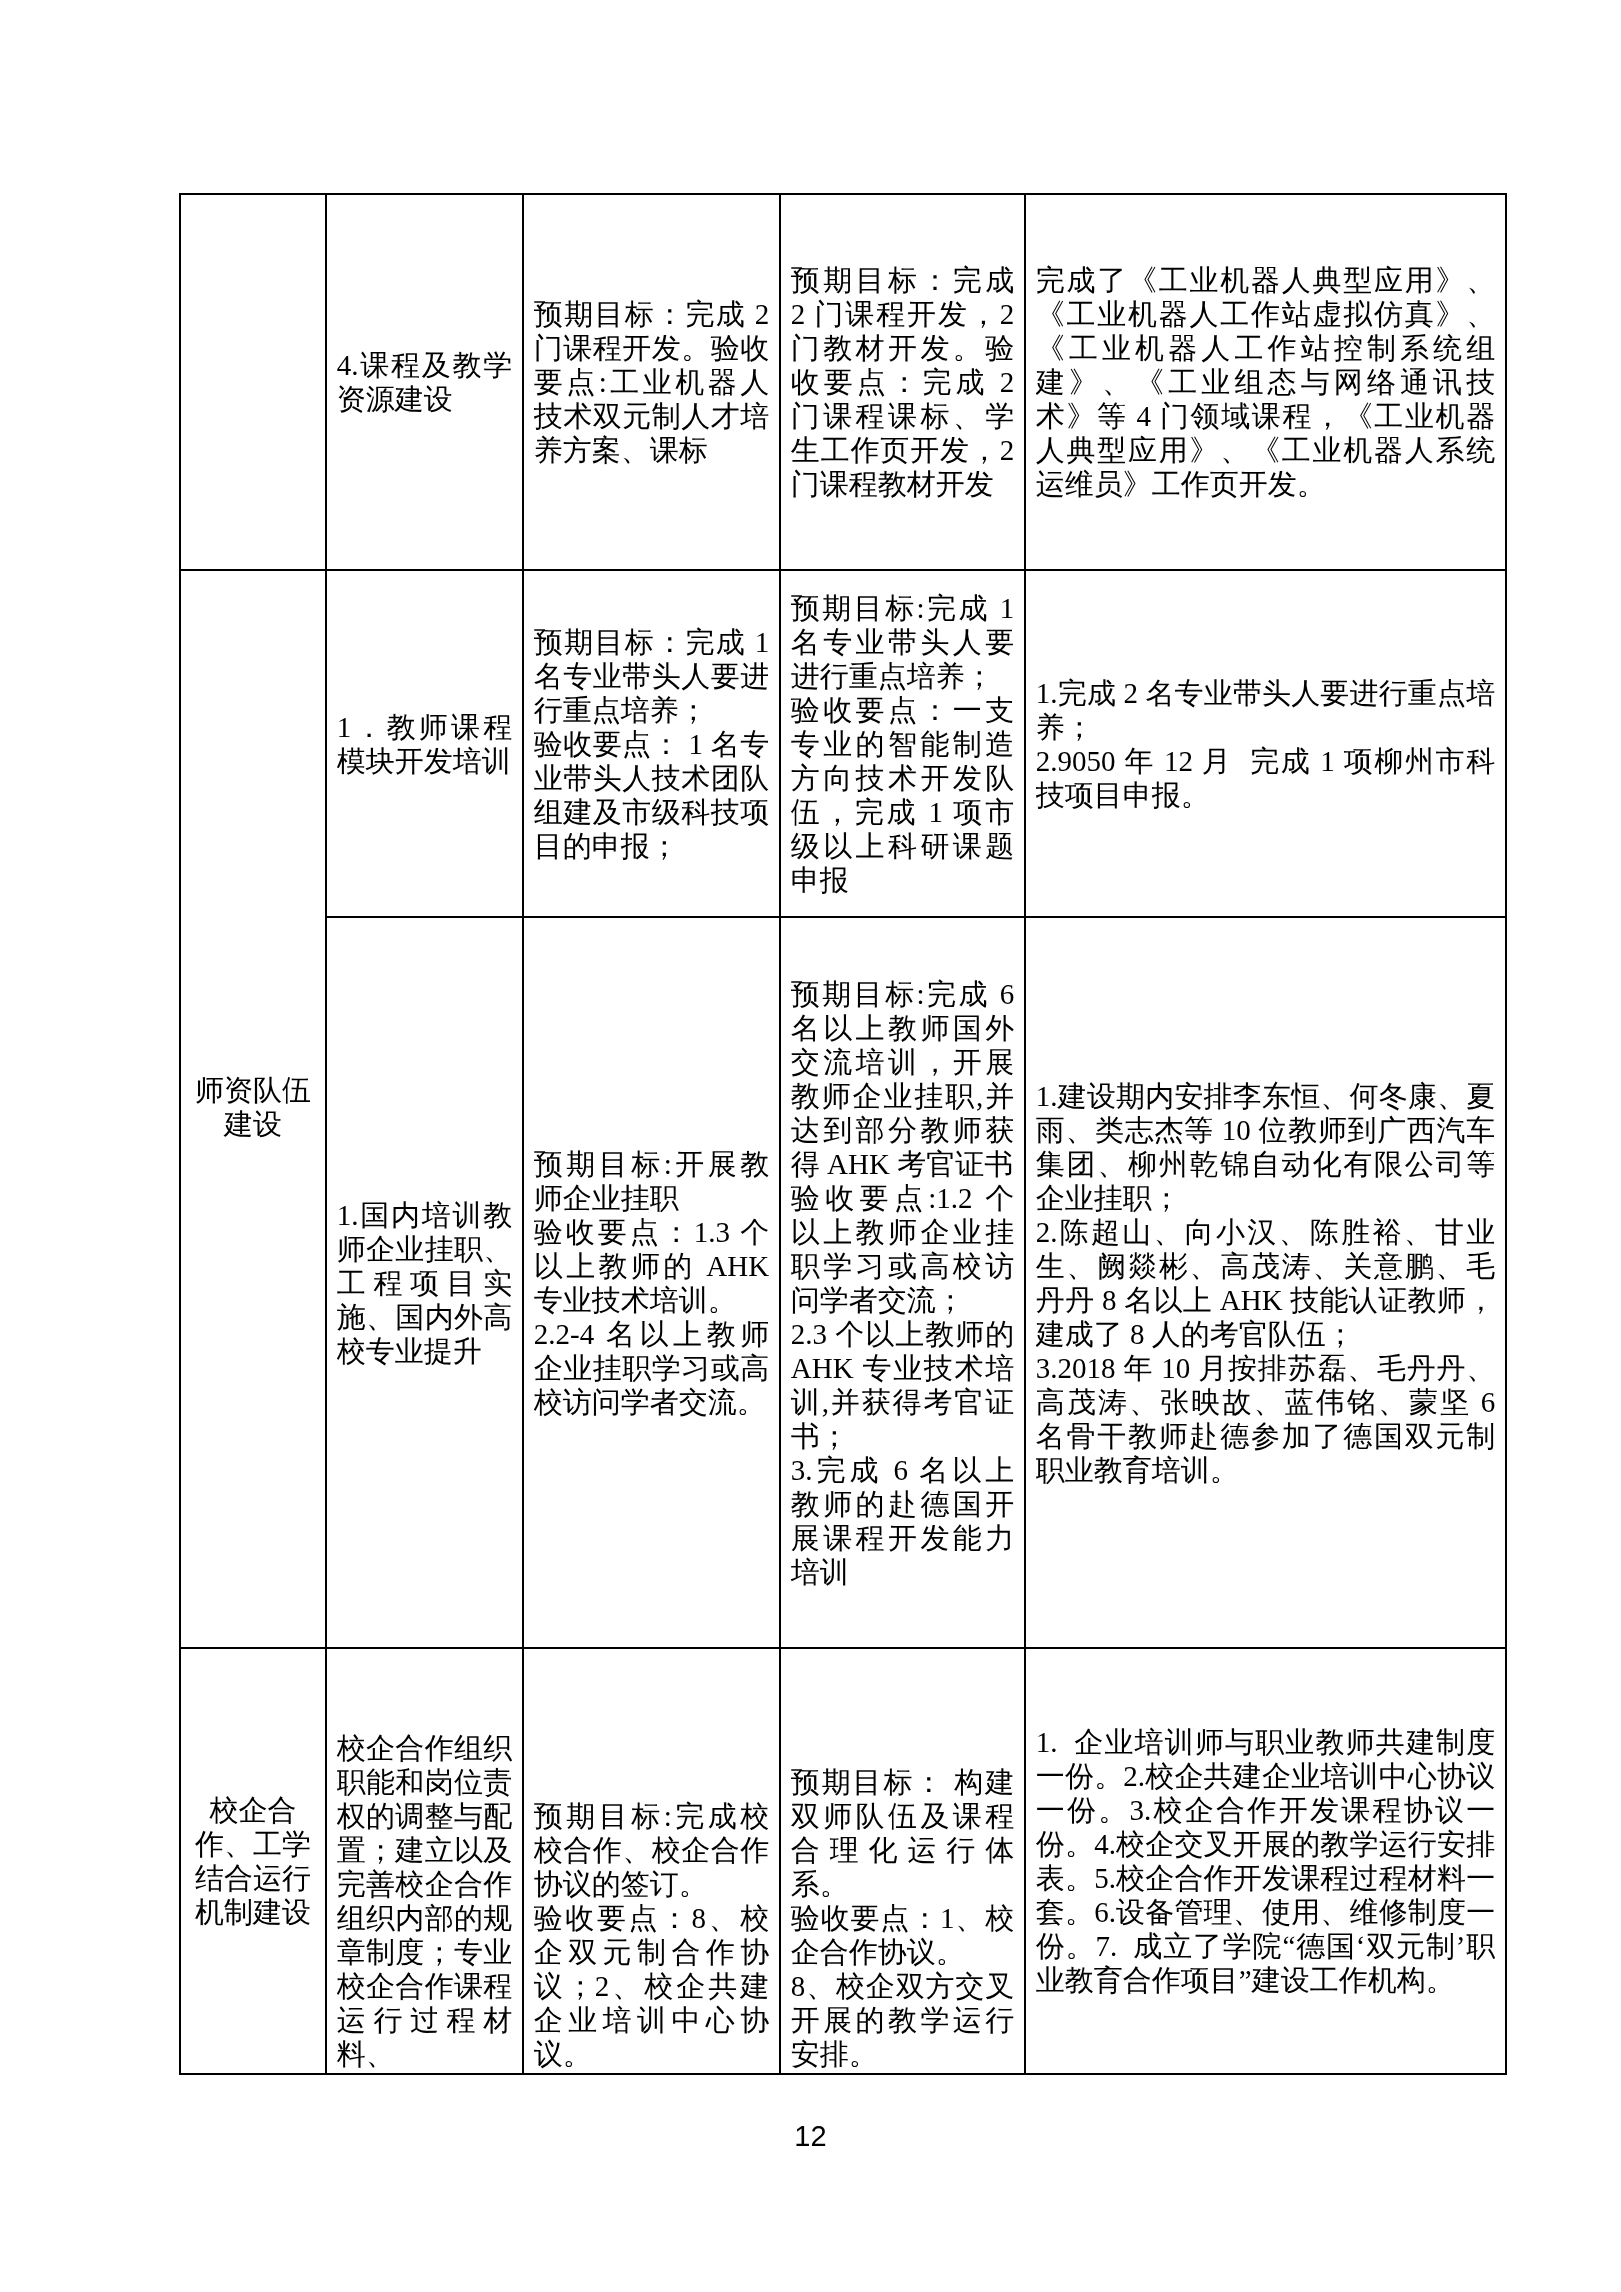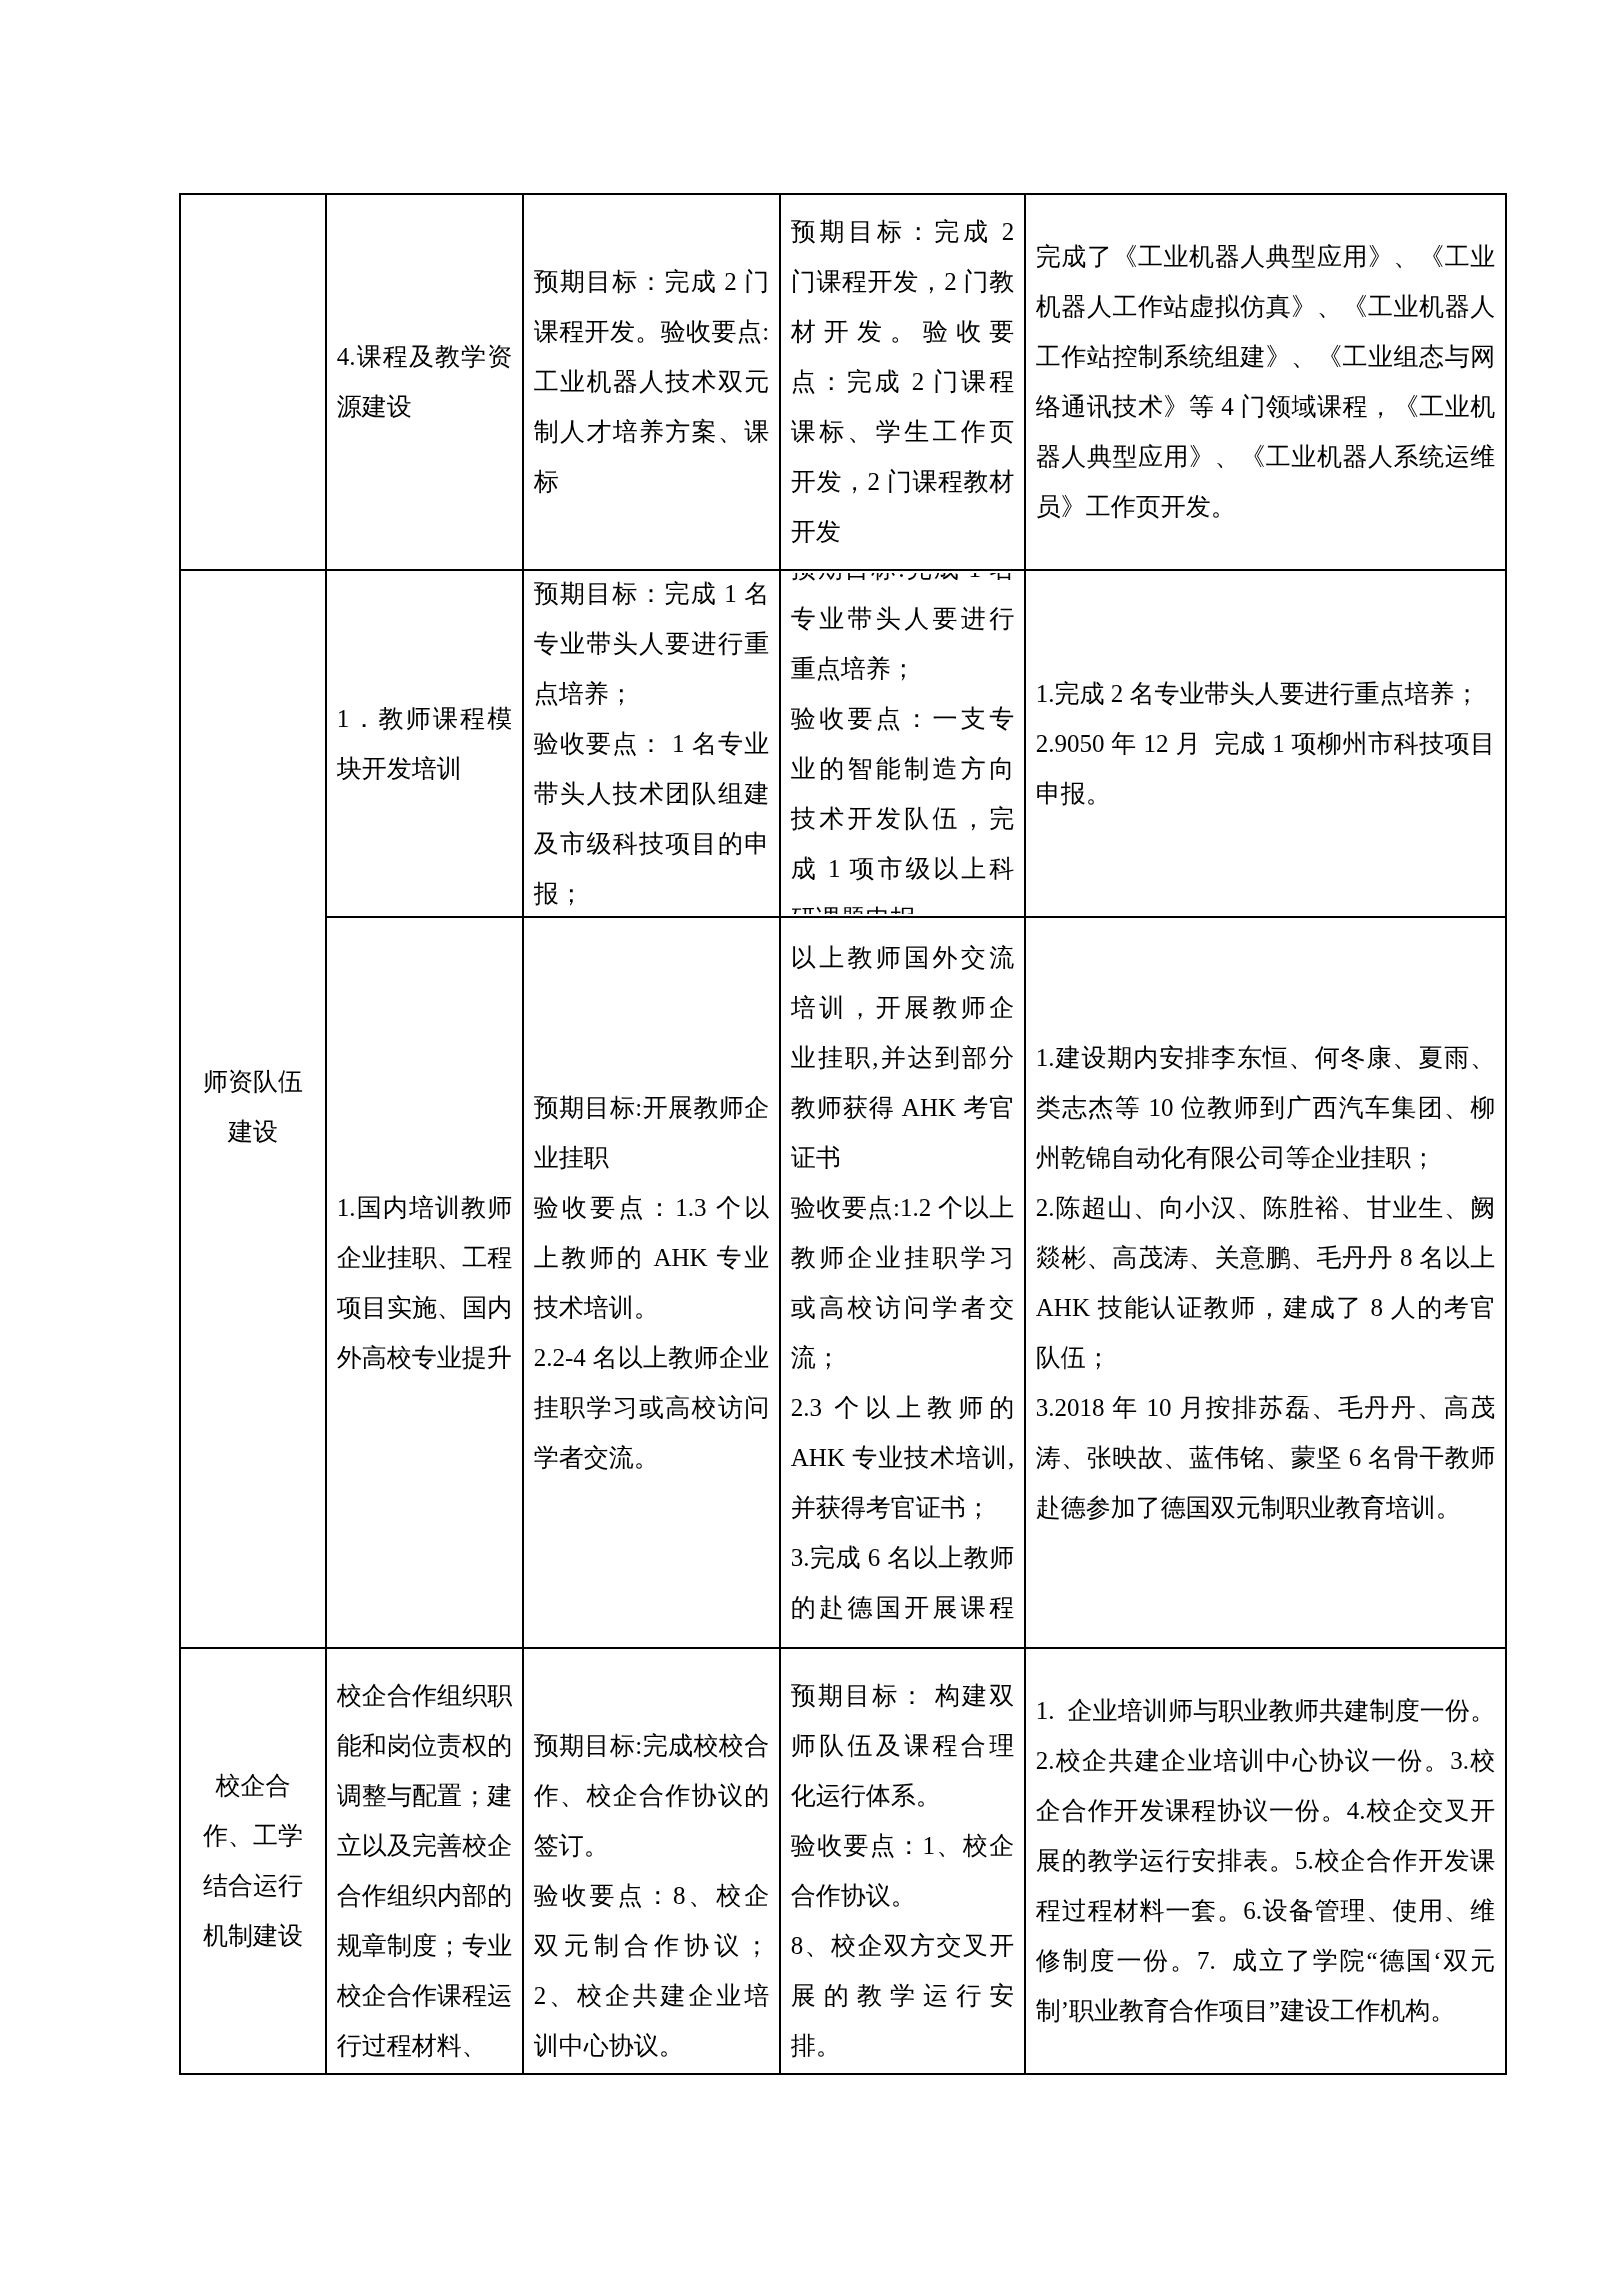--- a/index.html
+++ b/index.html
@@ -45,22 +45,22 @@
     overflow: hidden;
   }
   .r1 .box { height: 370px; }
   .r2 .box { height: 341px; }
   .r3 .box { height: 725px; }
   .r4 .box { height: 420px; }
   .box.merged { height: 1068px; }
   .box.top { justify-content: flex-end; }
 
   .celltext {
-    font-size: 25px;
-    line-height: 50px;
+    font-size: 29px;
+    line-height: 34px;
     white-space: pre-wrap;
     text-align: justify;
     text-justify: inter-ideograph;
     width: 100%;
   }
   .cat .celltext {
     text-align: center;
   }
   .footer {
     position: absolute;
@@ -202,15 +202,16 @@
         </td>
         <td>
           <div class="box">
             <div class="celltext">1.  企业培训师与职业教师共建制度一份。2.校企共建企业培训中心协议一份。3.校企合作开发课程协议一份。4.校企交叉开展的教学运行安排表。5.校企合作开发课程过程材料一套。6.设备管理、使用、维修制度一份。7.  成立了学院“德国‘双元制’职业教育合作项目”建设工作机构。</div>
           </div>
         </td>
       </tr>
     </tbody>
   </table>
 
+  <div class="footer">12</div>
 
 </div>
 
 
 </body></html>

